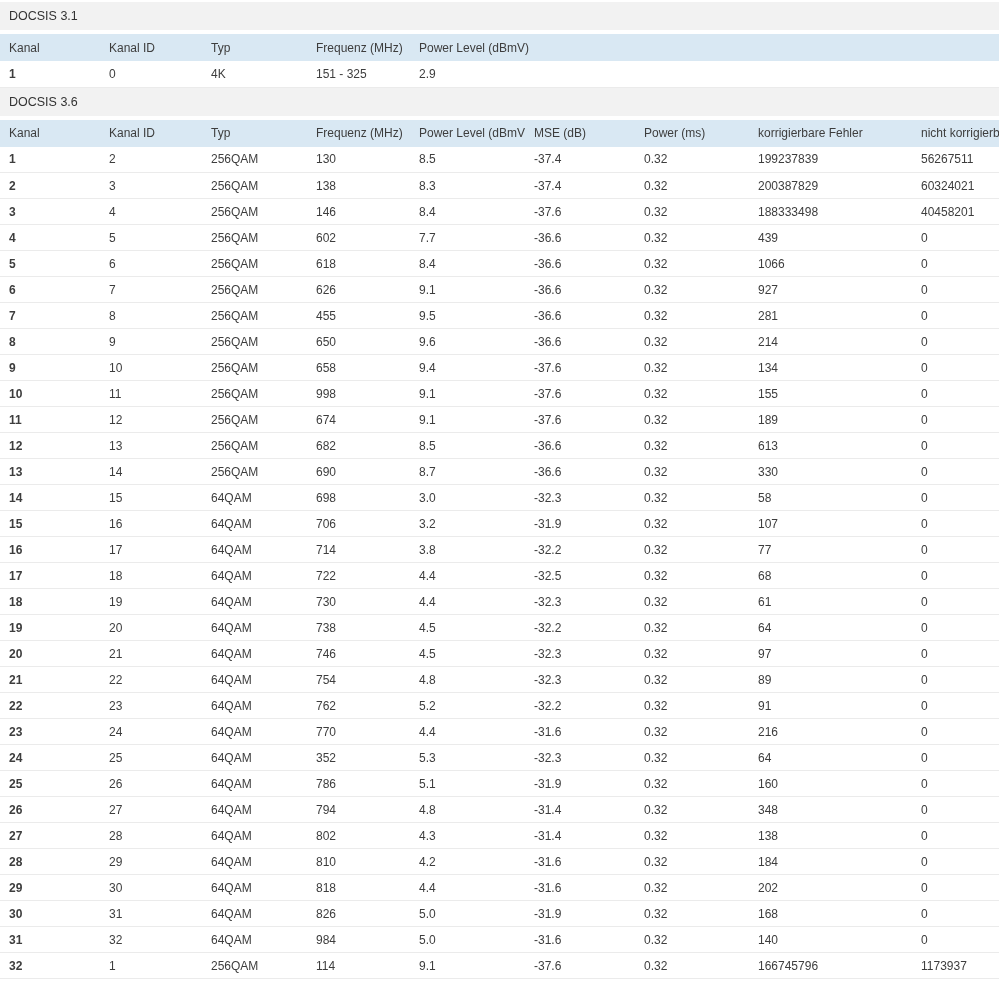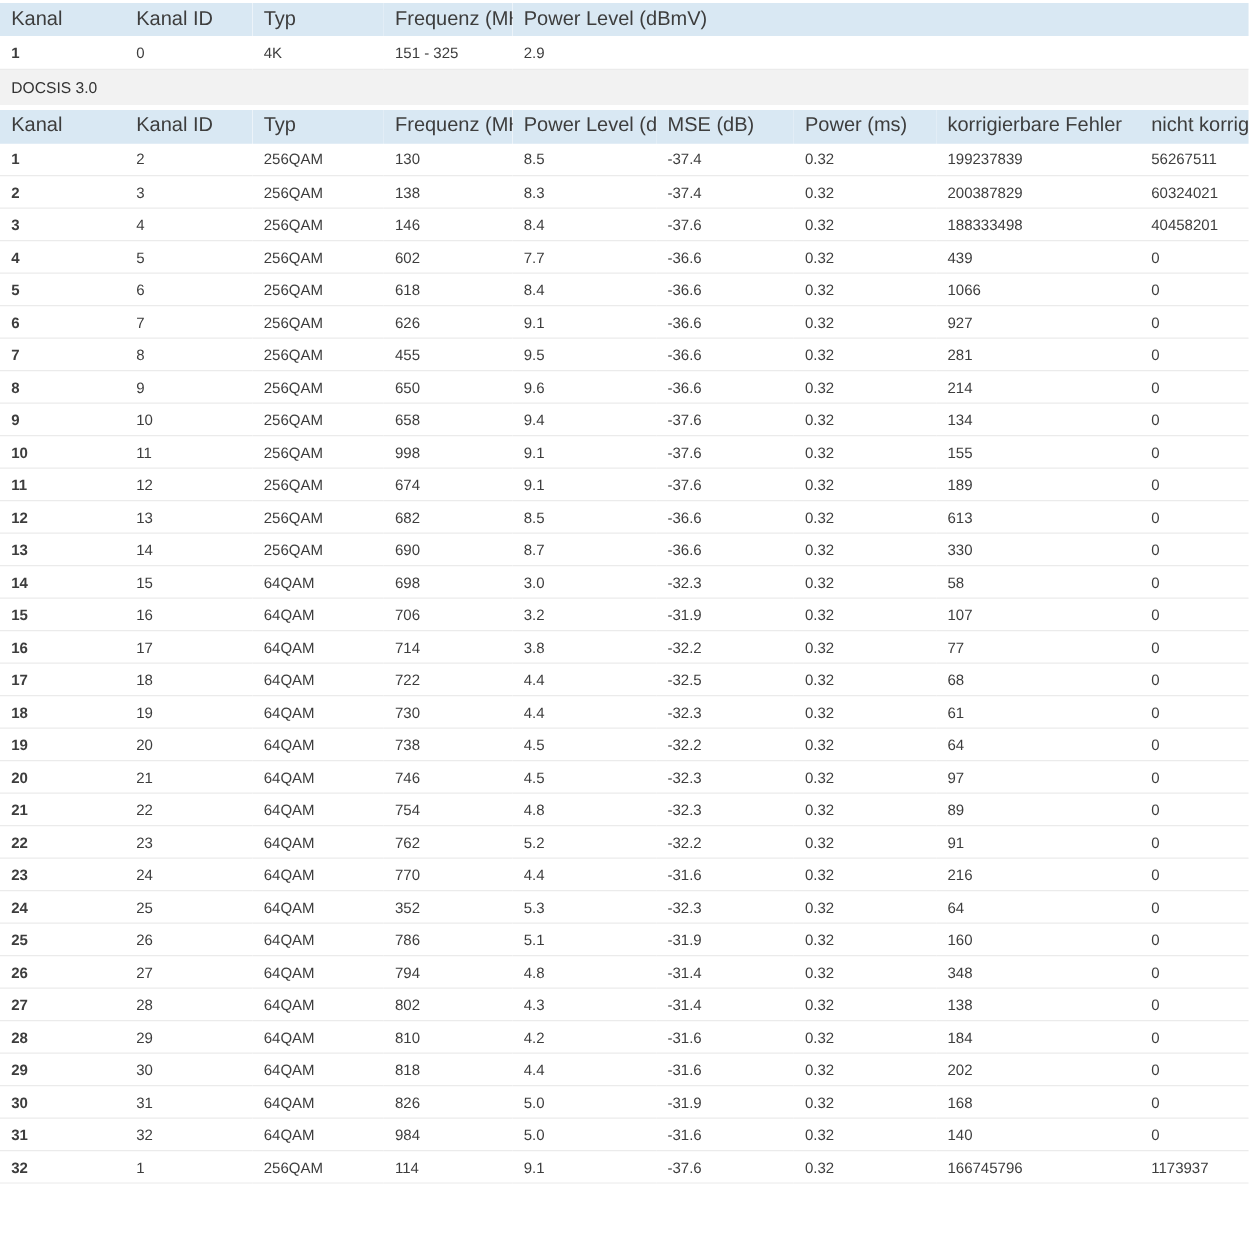--- a/index.html
+++ b/index.html
@@ -31,21 +31,21 @@
     border-collapse: collapse;
     table-layout: fixed;
     width: 1072px;
   }
   table.channel-table thead th {
     background: var(--table-header-bg, #d9e8f3);
     font-weight: 400;
     text-align: left;
     padding: 0 9px;
     height: 27px;
-    font-size: 16px;
+    font-size: 12px;
     color: var(--text, #3d3d3d);
     white-space: nowrap;
     overflow: hidden;
     vertical-align: middle;
   }
   table.channel-table tbody td {
     padding: 0 9px;
     height: 26px;
     border-bottom: 1px solid var(--row-border, #ebebeb);
     font-size: 12px;
@@ -56,20 +56,21 @@
     background: #ffffff;
   }
   table.channel-table tbody td:first-child { font-weight: 700; }
 </style>
 </head>
 <body>
 
 <div class="page">
   <div id="sections">
       <section class="docsis-section">
+        <div class="section-title">DOCSIS 3.1</div>
         <table class="channel-table">
           <colgroup>
             <col style="width: 100px;">
             <col style="width: 102px;">
             <col style="width: 105px;">
             <col style="width: 103px;">
             <col>
           </colgroup>
           <thead>
             <tr>
@@ -85,21 +86,21 @@
               <td>1</td>
               <td>0</td>
               <td>4K</td>
               <td>151 - 325</td>
               <td>2.9</td>
             </tr>
           </tbody>
         </table>
       </section>
       <section class="docsis-section">
-        <div class="section-title">DOCSIS 3.0</div>
+        <div class="section-title">DOCSIS 3.6</div>
         <table class="channel-table">
           <colgroup>
             <col style="width: 100px;">
             <col style="width: 102px;">
             <col style="width: 105px;">
             <col style="width: 103px;">
             <col style="width: 115px;">
             <col style="width: 110px;">
             <col style="width: 114px;">
             <col style="width: 163px;">

